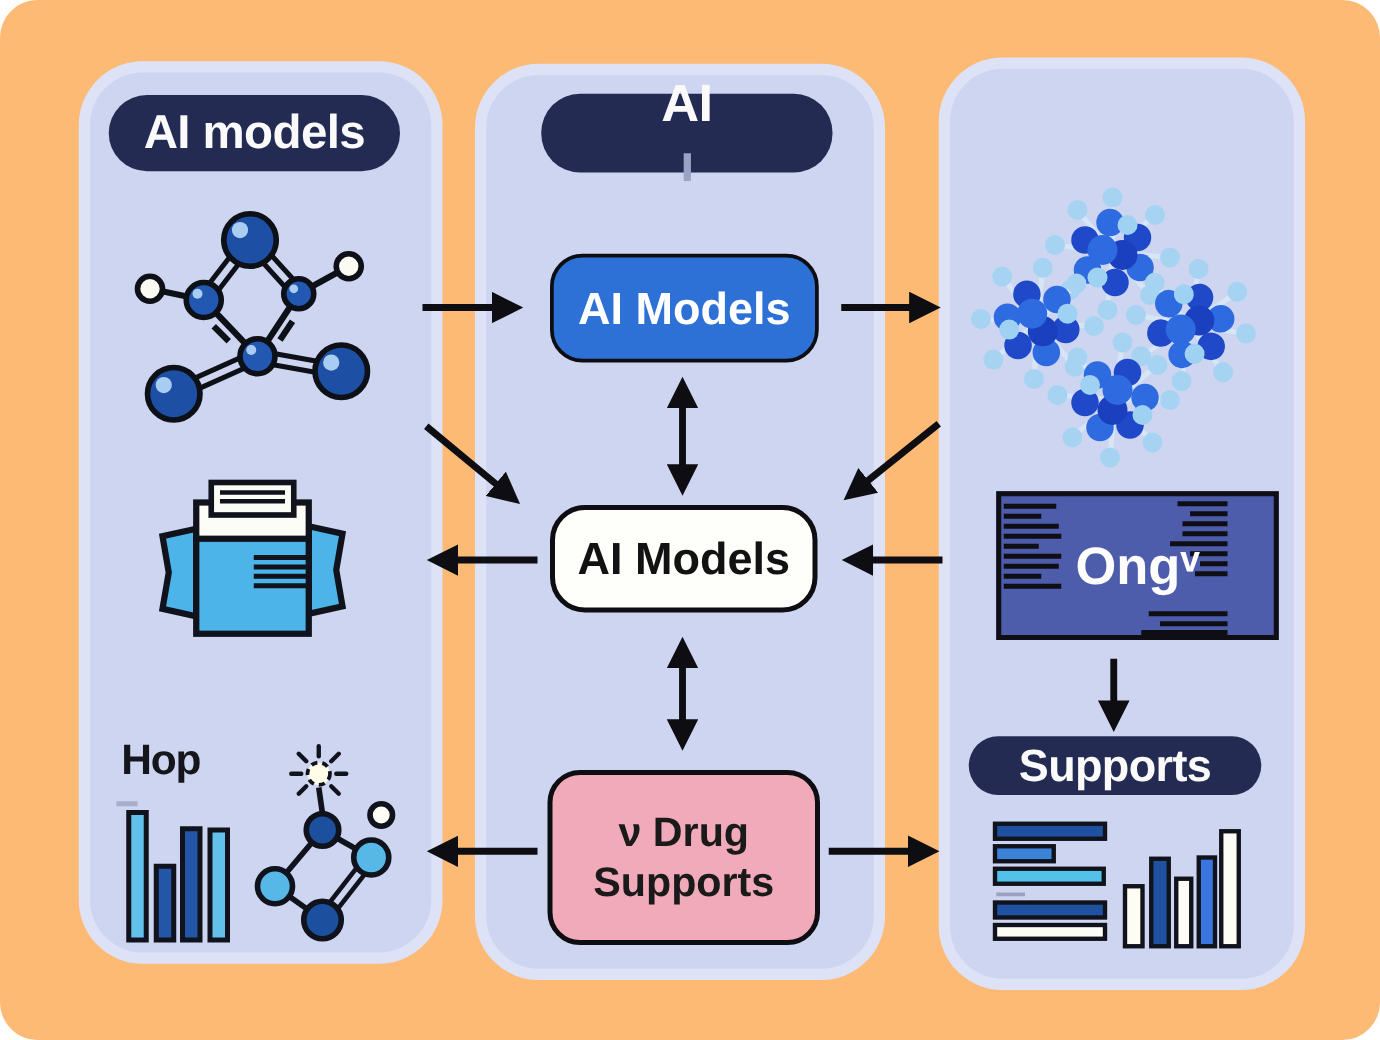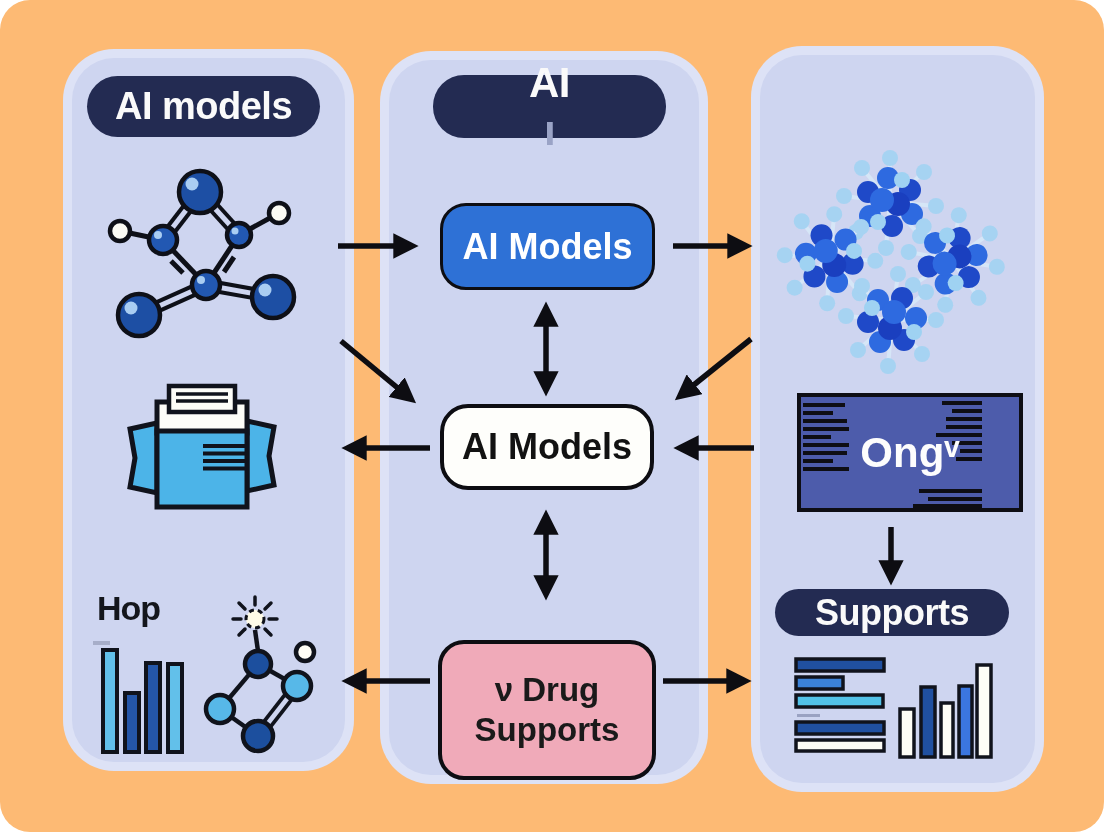--- a/index.html
+++ b/index.html
@@ -12,21 +12,21 @@
   .pill{position:absolute;background:#232b52;color:#fafafa;font-weight:700;display:flex;align-items:center;justify-content:center;letter-spacing:-0.5px;}
   .pill-left{left:87px;top:76px;width:233px;height:61px;border-radius:31px;font-size:38px;}
   .pill-middle{left:433px;top:75px;width:233px;height:63px;border-radius:31px;font-size:42px;flex-direction:column;}
   .pill-right{left:768px;top:73px;width:240px;height:64px;border-radius:32px;font-size:38px;}
   .pill-supports{left:775px;top:589px;width:234px;height:47px;border-radius:29px;font-size:36px;}
   .glyph-faint{color:#9aa3c6;}
   .sfx{margin-left:0.26em;}
   .node{position:absolute;display:flex;align-items:center;justify-content:center;font-weight:700;text-align:center;box-sizing:border-box;}
   .node-blue{left:440px;top:203px;width:215px;height:87px;background:#2e71d6;border:3.5px solid #0d0d12;border-radius:26px;color:#ffffff;font-size:36px;}
   .node-white{left:440px;top:404px;width:214px;height:86px;background:#fefefb;border:4px solid #0d0d12;border-radius:28px;color:#121212;font-size:36px;}
-  .node-pink{left:438px;top:616px;width:218px;height:140px;background:#f0aab9;border:4px solid #0d0d12;border-radius:26px;color:#1a1a1a;font-size:33px;line-height:1.22;flex-direction:column;margin-top:24px;}
+  .node-pink{left:438px;top:616px;width:218px;height:140px;background:#f0aab9;border:4px solid #0d0d12;border-radius:26px;color:#1a1a1a;font-size:33px;line-height:1.22;flex-direction:column;}
   .node-ong{left:797px;top:393px;width:226px;height:119px;background:#4d5cab;border:4px solid #0e0e14;box-sizing:border-box;}
   .ong-text{position:absolute;inset:0;display:flex;align-items:center;justify-content:center;color:#fdfdfd;font-weight:700;font-size:42px;}
   .ong-lines{position:absolute;left:0;top:0;}
   .hop{position:absolute;left:97px;top:589px;font-size:34px;font-weight:800;color:#14161c;letter-spacing:-1px;}
   .hop-dash{position:absolute;left:93px;top:641px;width:17px;height:4px;background:#a7aec9;}
   .abs{position:absolute;}
   svg{display:block;overflow:visible;}
 </style>
 </head>
 <body>

